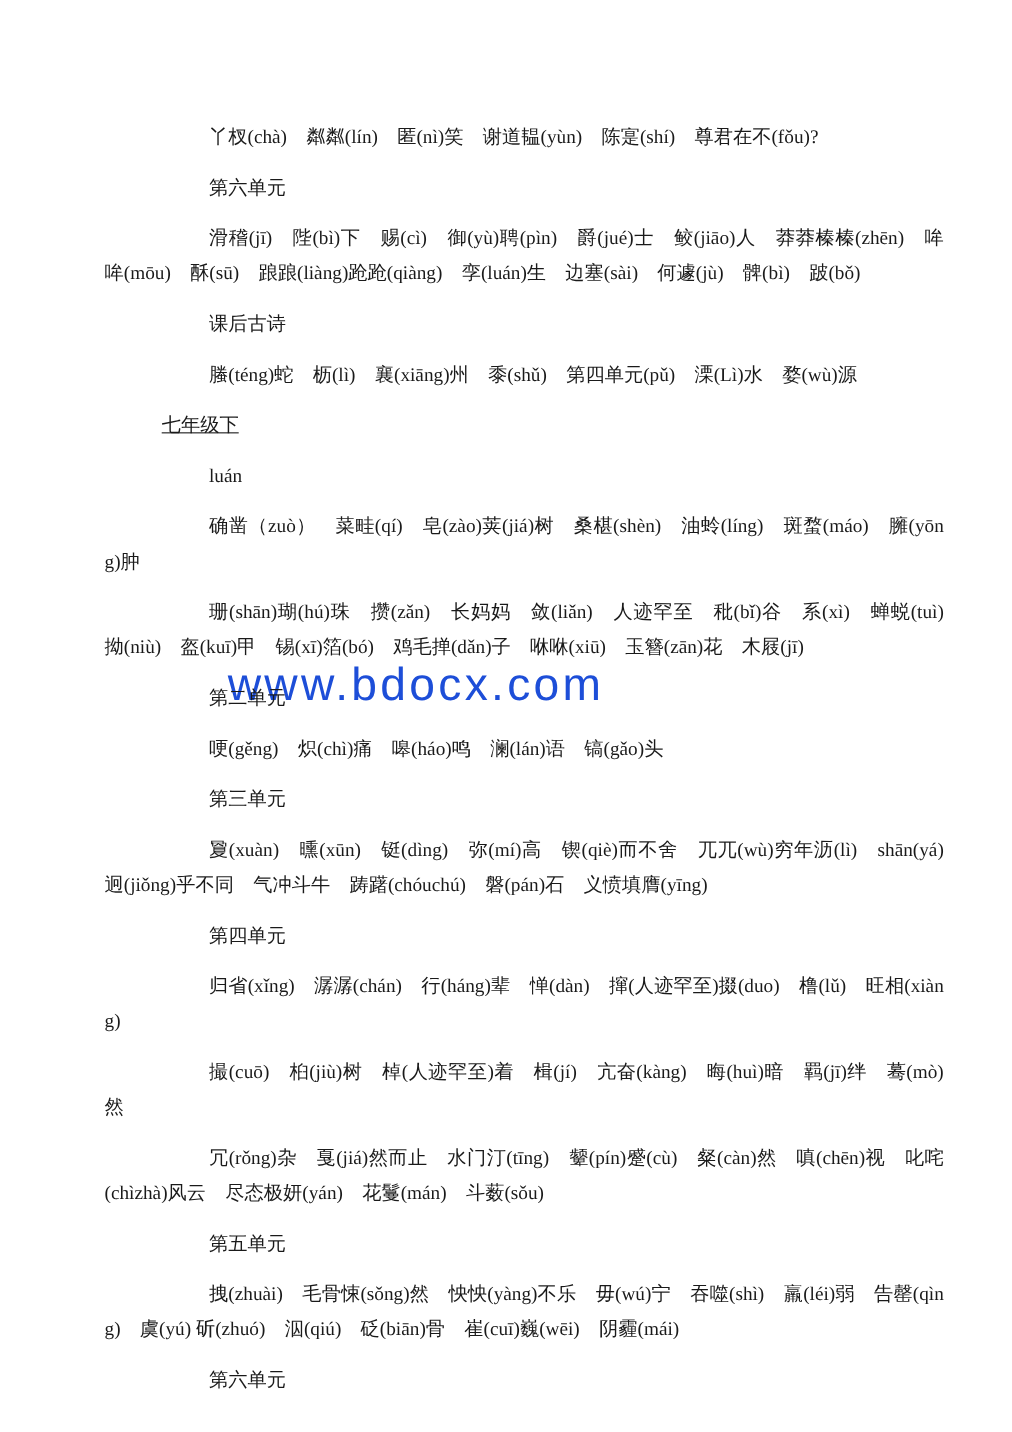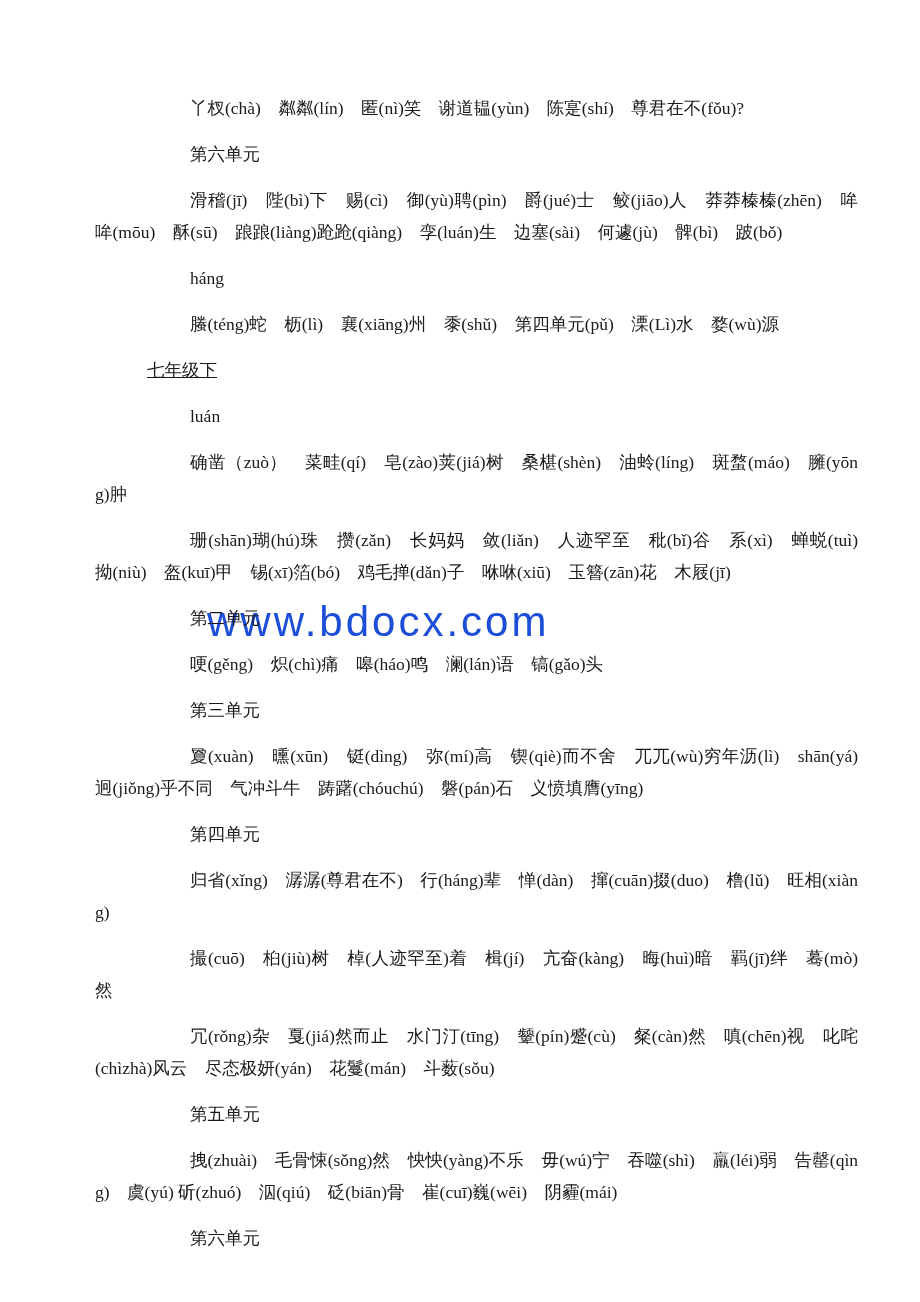--- a/index.html
+++ b/index.html
@@ -29,20 +29,21 @@
     color: #1d4ed8;
     white-space: nowrap;
     user-select: none;
     z-index: 0;
   }
   .content {
     position: relative;
     z-index: 1;
     padding: 92px 62px 0 95px;
     box-sizing: border-box;
+    margin-top: 16px;
   }
   p {
     margin: 0 0 0 0;
     font-size: 17.5px;
     line-height: 32px;
     text-align: justify;
     text-justify: inter-ideograph;
     word-break: break-all;
   }
   p.para {
@@ -63,32 +64,32 @@
 <body>
 
 <div class="page">
 
   <div class="watermark">www.bdocx.com</div>
 
   <div class="content">
       <p class="para">丫杈(chà)　粼粼(lín)　匿(nì)笑　谢道韫(yùn)　陈寔(shí)　尊君在不(fǒu)?</p>
       <p class="heading">第六单元</p>
       <p class="para">滑稽(jī)　陛(bì)下　赐(cì)　御(yù)聘(pìn)　爵(jué)士　鲛(jiāo)人　莽莽榛榛(zhēn)　哞哞(mōu)　酥(sū)　踉踉(liàng)跄跄(qiàng)　孪(luán)生　边塞(sài)　何遽(jù)　髀(bì)　跛(bǒ)</p>
-      <p class="heading">háng</p>
+      <p class="heading">课后古诗</p>
       <p class="para">螣(téng)蛇　枥(lì)　襄(xiāng)州　黍(shǔ)　第四单元(pǔ)　溧(Lì)水　婺(wù)源</p>
       <p class="grade">七年级下</p>
       <p class="heading">luán</p>
       <p class="para">确凿（zuò）　菜畦(qí)　皂(zào)荚(jiá)树　桑椹(shèn)　油蛉(líng)　斑蝥(máo)　臃(yōng)肿</p>
       <p class="para">珊(shān)瑚(hú)珠　攒(zǎn)　长妈妈　敛(liǎn)　人迹罕至　秕(bǐ)谷　系(xì)　蝉蜕(tuì)　拗(niù)　盔(kuī)甲　锡(xī)箔(bó)　鸡毛掸(dǎn)子　咻咻(xiū)　玉簪(zān)花　木屐(jī)</p>
       <p class="heading">第二单元</p>
       <p class="para">哽(gěng)　炽(chì)痛　嗥(háo)鸣　澜(lán)语　镐(gǎo)头</p>
       <p class="heading">第三单元</p>
       <p class="para">夐(xuàn)　曛(xūn)　铤(dìng)　弥(mí)高　锲(qiè)而不舍　兀兀(wù)穷年沥(lì)　shān(yá)　迥(jiǒng)乎不同　气冲斗牛　踌躇(chóuchú)　磐(pán)石　义愤填膺(yīng)</p>
       <p class="heading">第四单元</p>
-      <p class="para">归省(xǐng)　潺潺(尊君在不)　行(háng)辈　惮(dàn)　撺(cuān)掇(duo)　橹(lǔ)　旺相(xiàng)</p>
+      <p class="para">归省(xǐng)　潺潺(chán)　行(háng)辈　惮(dàn)　撺(人迹罕至)掇(duo)　橹(lǔ)　旺相(xiàng)</p>
       <p class="para">撮(cuō)　桕(jiù)树　棹(人迹罕至)着　楫(jí)　亢奋(kàng)　晦(huì)暗　羁(jī)绊　蓦(mò)然</p>
       <p class="para">冗(rǒng)杂　戛(jiá)然而止　水门汀(tīng)　颦(pín)蹙(cù)　粲(càn)然　嗔(chēn)视　叱咤(chìzhà)风云　尽态极妍(yán)　花鬘(mán)　斗薮(sǒu)</p>
       <p class="heading">第五单元</p>
       <p class="para">拽(zhuài)　毛骨悚(sǒng)然　怏怏(yàng)不乐　毋(wú)宁　吞噬(shì)　羸(léi)弱　告罄(qìng)　虞(yú) 斫(zhuó)　泅(qiú)　砭(biān)骨　崔(cuī)巍(wēi)　阴霾(mái)</p>
       <p class="heading">第六单元</p>
     </div>
 
 </div>
 
 </body></html>

